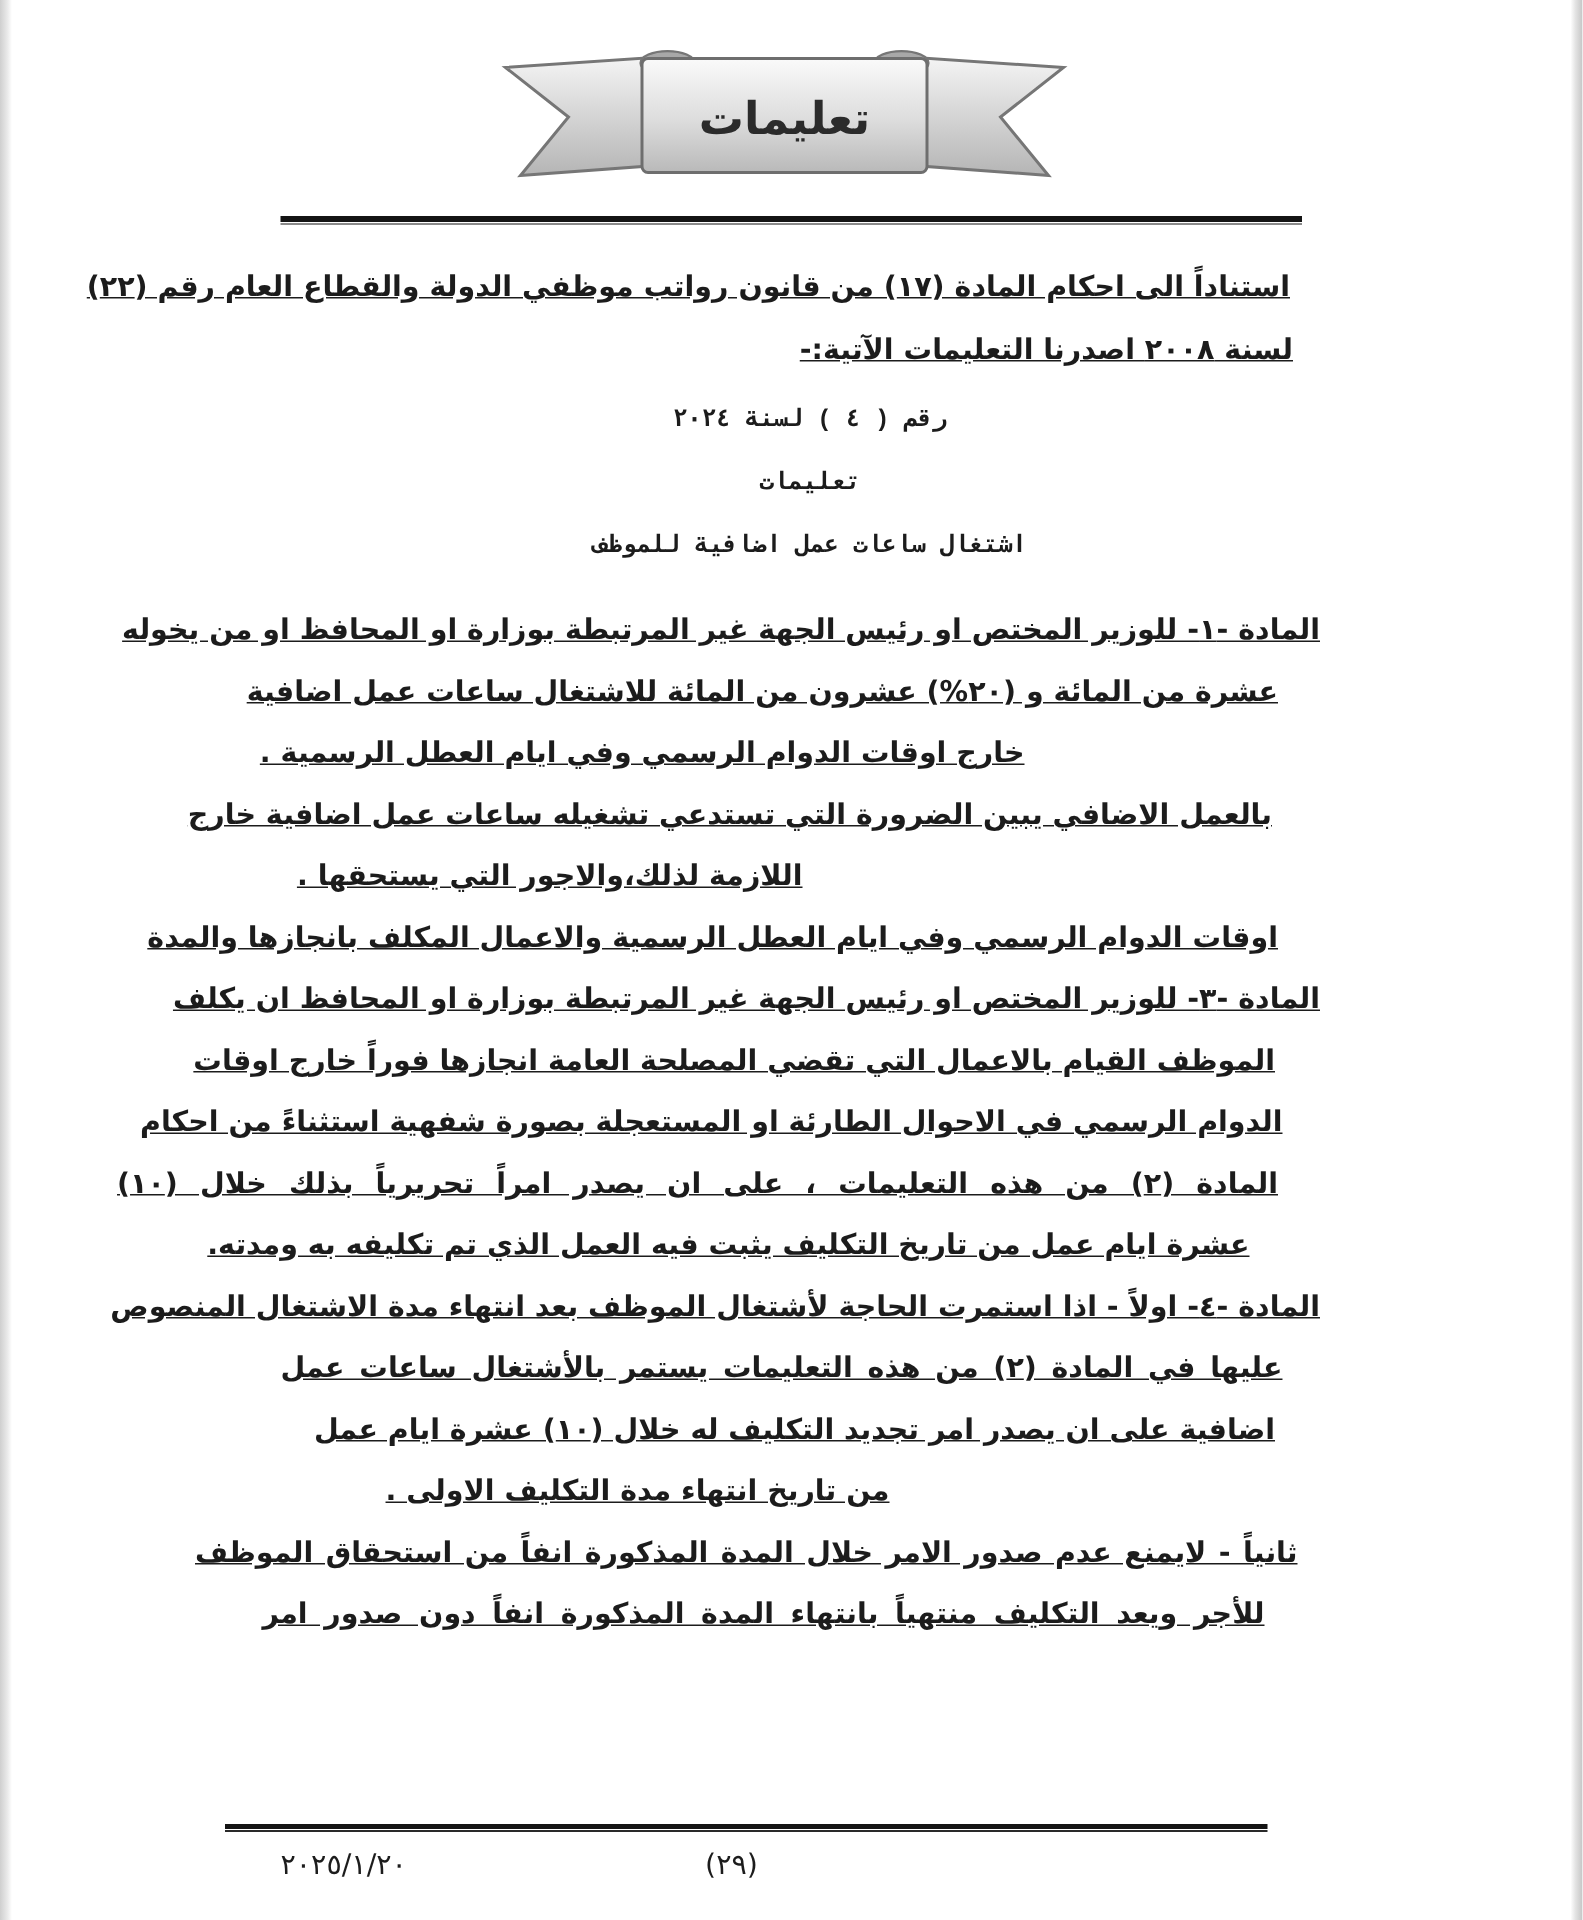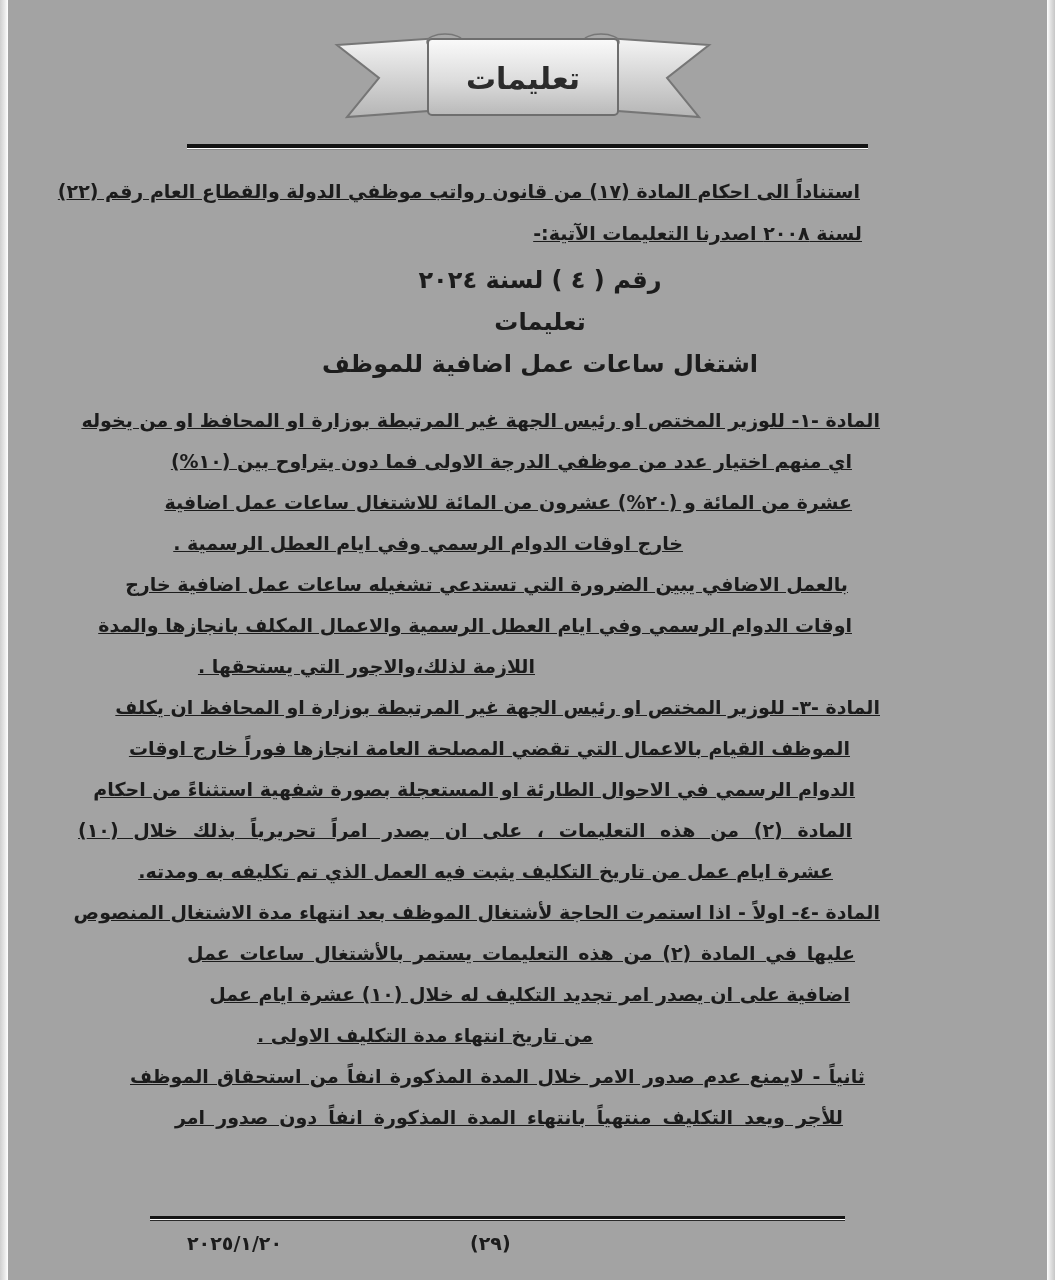--- a/index.html
+++ b/index.html
@@ -1,17 +1,17 @@
 <!DOCTYPE html>
 <html lang="ar"><head>
 <meta charset="utf-8">
 <style>
   html,body{margin:0;padding:0;background:#e9e9e9;}
   .page{
-    position:relative;width:1055px;height:1280px;background:#a3a3a3;
+    position:relative;width:1055px;height:1280px;background:#ffffff;
     font-family:"DejaVu Sans",sans-serif;color:#1c1c1c;overflow:hidden;
     margin:0 auto;
   }
   .edge{position:absolute;top:0;bottom:0;}
   .edge-left{left:0;width:8px;background:linear-gradient(90deg,#cfcfcf,#e9e9e9 60%,#ffffff);}
   .edge-right{right:0;width:8px;background:linear-gradient(270deg,#c6c6c6,#e4e4e4 60%,#ffffff);}
 
   .banner{position:absolute;left:333px;top:27px;width:380px;height:95px;}
   .banner svg{display:block;width:100%;height:100%;}
   .banner text{font-family:"DejaVu Sans",sans-serif;font-weight:bold;}
@@ -27,38 +27,38 @@
   .ln{direction:rtl;line-height:41px;font-size:19px;font-weight:bold;white-space:nowrap;text-decoration:underline;}
   .j{text-align:justify;text-align-last:justify;}
   .r{text-align:right;}
 
   .intro{position:absolute;left:0;top:170px;width:1055px;}
   .intro .ln{line-height:42px;}
   .i1{margin:0 195px 0 180px;}
   .i2{margin:0 193px 0 0;}
 
   .headings{position:absolute;left:225px;top:259px;width:630px;text-align:center;}
-  .headings .h{direction:rtl;line-height:42px;font-size:24px;font-weight:bold;}
+  .headings .h{direction:rtl;line-height:42px;font-size:16px;font-weight:bold;font-family:Liberation Mono, monospace;}
 
   .articles{position:absolute;left:0;top:400px;width:1055px;}
 
   .a1l1{margin:0 175px 0 132px;} .a1l2{margin:0 203px 0 230px;}
   .a1l3{margin:0 203px 0 167px;} .a1l4{margin:0 372px 0 0;}
   .a2l1{margin:0 175px 0 138px;} .a2l2{margin:0 207px 0 230px;}
   .a2l3{margin:0 203px 0 185px;} .a2l4{margin:0 520px 0 0;}
   .a3l1{margin:0 175px 0 130px;} .a3l2{margin:0 205px 0 228px;}
   .a3l3{margin:0 200px 0 183px;} .a3l4{margin:0 203px 0 78px;}
   .a3l5{margin:0 222px 0 0;}
   .a4l1{margin:0 175px 0 133px;} .a4l2{margin:0 200px 0 187px;}
   .a4l3{margin:0 205px 0 230px;} .a4l4{margin:0 462px 0 0;}
   .a5l1{margin:0 190px 0 130px;} .a5l2{margin:0 212px 0 175px;}
   .a5l3{margin:0 548px 0 0;}
 
   .footer-item{
-    position:absolute;top:1228px;direction:rtl;font-size:19px;font-weight:bold;
+    position:absolute;top:1228px;direction:rtl;font-size:19px;font-weight:normal;
     line-height:30px;white-space:nowrap;
   }
   .f-pub{right:198px;}
   .f-page{left:470px;}
   .f-date{left:187px;}
 </style>
 </head>
 <body>
 
 <div class="page">
@@ -97,28 +97,27 @@
 
   <div class="headings">
     <div class="h">رقم ( ٤ ) لسنة ٢٠٢٤</div>
     <div class="h">تعليمات</div>
     <div class="h">اشتغال ساعات عمل اضافية للموظف</div>
   </div>
 
   <div class="articles">
     <div>
       <div class="ln j a1l1">المادة -١- للوزير المختص او رئيس الجهة غير المرتبطة بوزارة او المحافظ او من يخوله</div>
-      <div class="ln j a1l2">اي منهم اختيار عدد من موظفي الدرجة الاولى فما دون يتراوح بين (١٠%)</div>
       <div class="ln j a1l3">عشرة من المائة و (٢٠%) عشرون من المائة للاشتغال ساعات عمل اضافية</div>
       <div class="ln r a1l4">خارج اوقات الدوام الرسمي وفي ايام العطل الرسمية .</div>
     </div>
     <div>
       <div class="ln j a2l2">بالعمل الاضافي يبين الضرورة التي تستدعي تشغيله ساعات عمل اضافية خارج</div>
+      <div class="ln r a2l4">اللازمة لذلك،والاجور التي يستحقها .</div>
       <div class="ln j a2l3">اوقات الدوام الرسمي وفي ايام العطل الرسمية والاعمال المكلف بانجازها والمدة</div>
-      <div class="ln r a2l4">اللازمة لذلك،والاجور التي يستحقها .</div>
     </div>
     <div>
       <div class="ln j a3l1">المادة -٣- للوزير المختص او رئيس الجهة غير المرتبطة بوزارة او المحافظ ان يكلف</div>
       <div class="ln j a3l2">الموظف القيام بالاعمال التي تقضي المصلحة العامة انجازها فوراً خارج اوقات</div>
       <div class="ln j a3l3">الدوام الرسمي في الاحوال الطارئة او المستعجلة بصورة شفهية استثناءً من احكام</div>
       <div class="ln j a3l4">المادة (٢) من هذه التعليمات ، على ان يصدر امراً تحريرياً بذلك خلال (١٠)</div>
       <div class="ln r a3l5">عشرة ايام عمل من تاريخ التكليف يثبت فيه العمل الذي تم تكليفه به ومدته.</div>
     </div>
     <div>
       <div class="ln j a4l1">المادة -٤- اولاً - اذا استمرت الحاجة لأشتغال الموظف بعد انتهاء مدة الاشتغال المنصوص</div>

